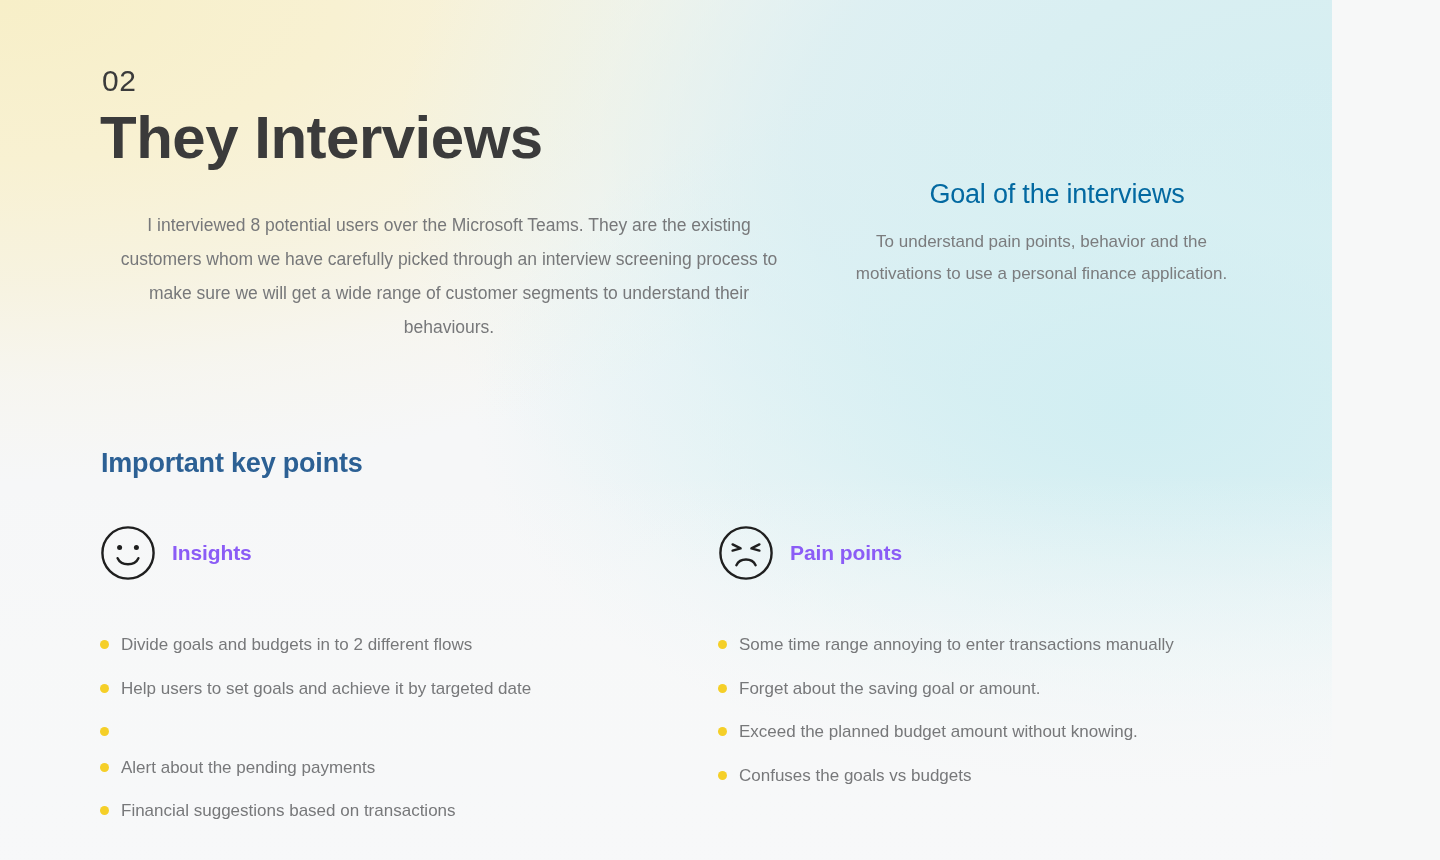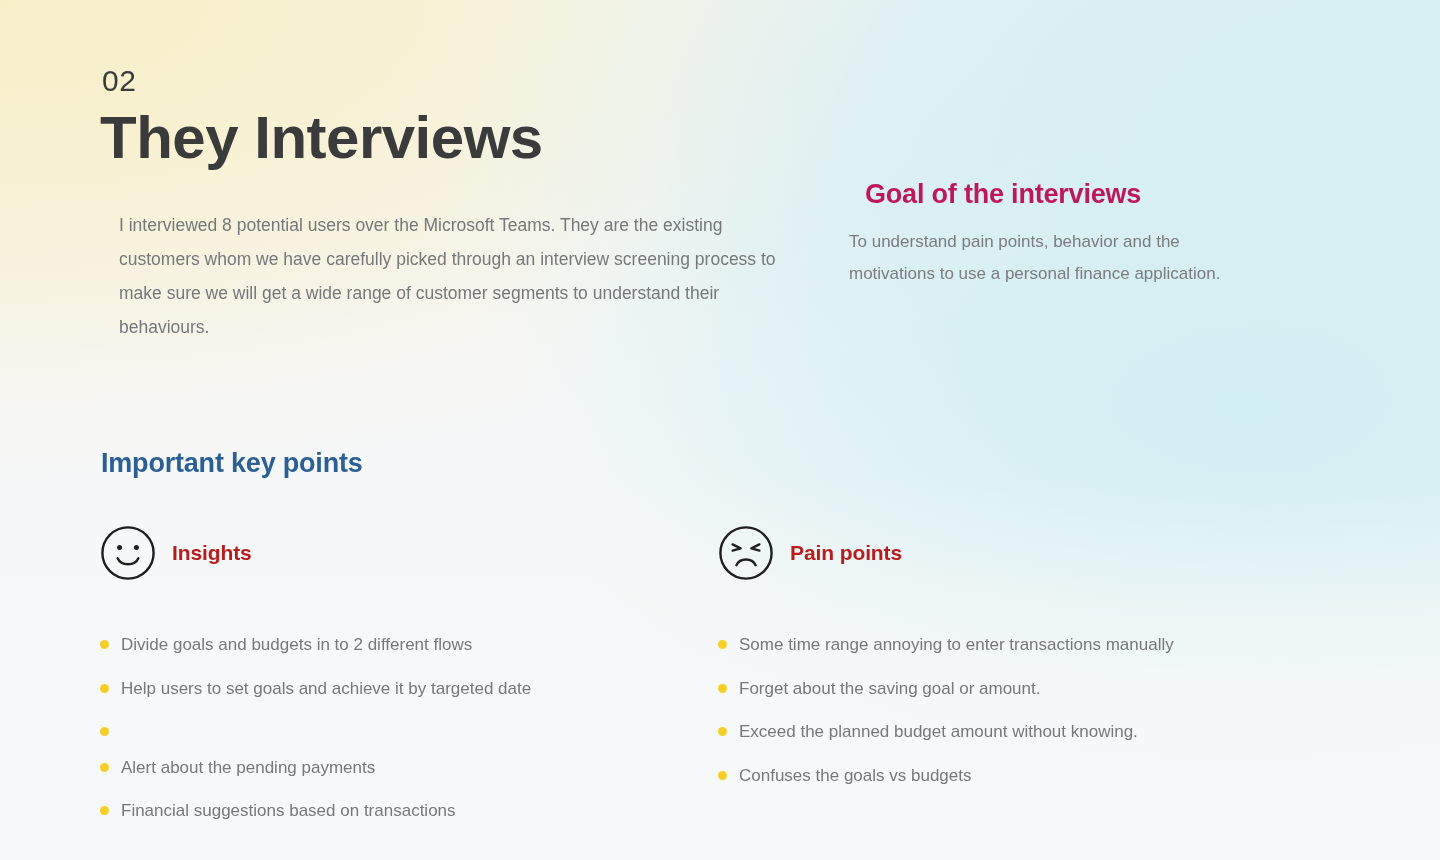--- a/index.html
+++ b/index.html
@@ -10,24 +10,25 @@
     width: 1440px;
     height: 860px;
     overflow: hidden;
     font-family: "Liberation Sans", sans-serif;
     background: #f7f8f8;
   }
 
   
   .slide {
     position: relative;
-    width: 1440px;
+    width: 1332px;
     height: 860px;
     overflow: hidden;
     background: #f6f7f8;
+    text-align: center;
   }
   .bg-layer {
     position: absolute;
     inset: 0;
     pointer-events: none;
   }
   .bg-cream {
     background:
       radial-gradient(115% 85% at 0% 0%,
         #f7efc8 0%,
@@ -104,22 +105,22 @@
   
   .goal-block {
     position: absolute;
     left: 849px;
     top: 178px;
     width: 400px;
   }
   .goal-title {
     margin: 0 0 16px 16px;
     font-size: 27px;
-    font-weight: 700;
-    color: #be185d;
+    font-weight: 400;
+    color: #0369a1;
     letter-spacing: -0.2px;
     line-height: 1.2;
   }
   .goal-text {
     margin: 0;
     width: 385px;
     font-size: 17px;
     font-weight: 400;
     color: #7b7c7e;
     line-height: 32px;
@@ -163,21 +164,21 @@
   }
   .face-icon {
     width: 56px;
     height: 56px;
     flex: 0 0 auto;
     display: block;
   }
   .col-head-label {
     font-size: 21px;
     font-weight: 700;
-    color: #b91c1c;
+    color: #8b5cf6;
     letter-spacing: -0.1px;
   }
 
   .bullet-list {
     list-style: none;
     margin: 50px 0 0 0;
     padding: 0;
   }
   .bullet-item {
     display: flex;

